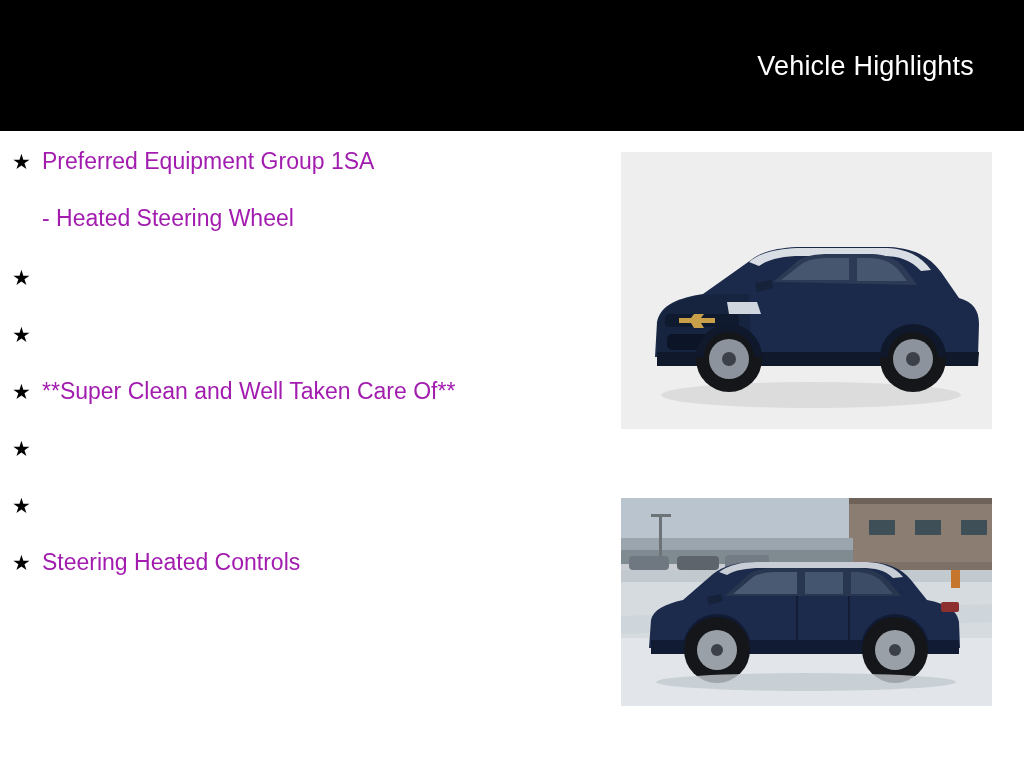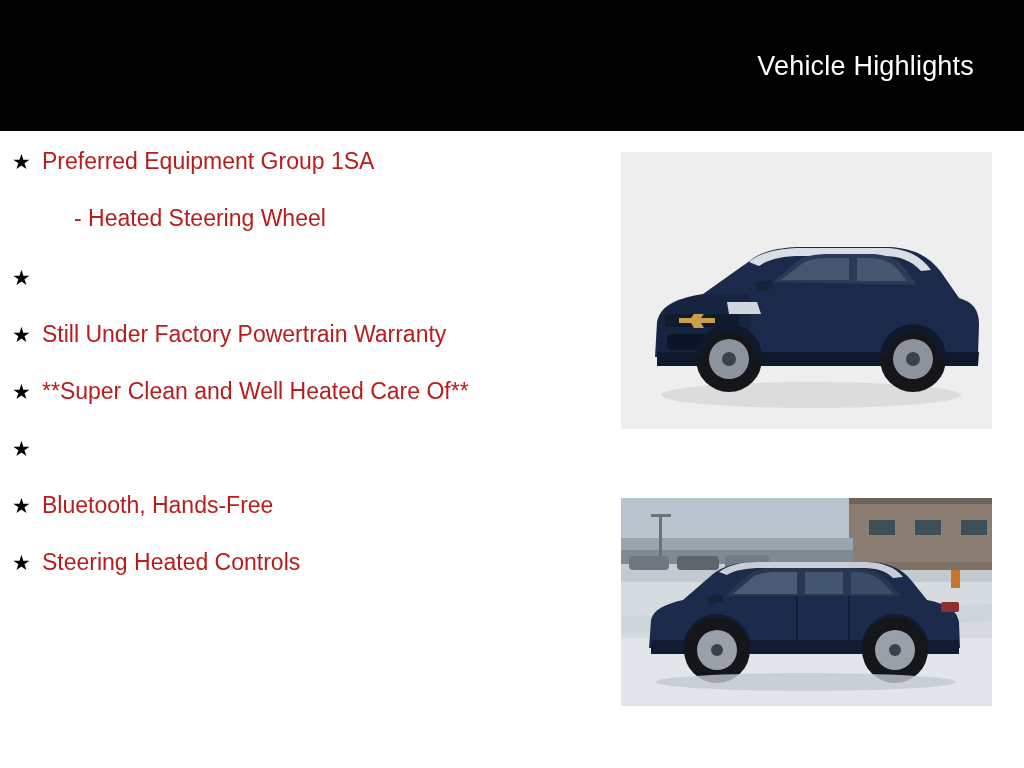--- a/index.html
+++ b/index.html
@@ -57,33 +57,32 @@
     width: 30px;
     flex: 0 0 30px;
     font-size: 21px;
     line-height: 33px;
     color: #000000;
     text-align: left;
   }
   .bullet-text {
     font-size: 23px;
     line-height: 33px;
-    color: #b91c1c;
+    color: #a21caf;
     max-width: 490px;
     text-align: right;
   }
   .bullet-row.sub {
     margin-bottom: 26px;
   }
   .bullet-row.sub .bullet-star {
     visibility: hidden;
   }
   .bullet-row.sub .bullet-text {
     padding-left: 0px;
-    margin-left: 32px;
   }
   
   .photo {
     position: absolute;
     overflow: hidden;
     background: #e9e9e9;
   }
   .photo-top {
     left: 621px;
     top: 152px;
@@ -120,35 +119,33 @@
       <span class="bullet-star">★</span>
       <span class="bullet-text">- Heated Steering Wheel</span>
     </div>
 
     <div class="bullet-row">
       <span class="bullet-star">★</span>
     </div>
 
     <div class="bullet-row">
       <span class="bullet-star">★</span>
-      <span class="bullet-text">Still Under Factory Powertrain Warranty</span>
-    </div>
-
-    <div class="bullet-row">
-      <span class="bullet-star">★</span>
-      <span class="bullet-text">**Super Clean and Well Heated Care Of**</span>
-    </div>
-
-    <div class="bullet-row">
-      <span class="bullet-star">★</span>
-    </div>
-
-    <div class="bullet-row">
-      <span class="bullet-star">★</span>
-      <span class="bullet-text">Bluetooth, Hands-Free</span>
+    </div>
+
+    <div class="bullet-row">
+      <span class="bullet-star">★</span>
+      <span class="bullet-text">**Super Clean and Well Taken Care Of**</span>
+    </div>
+
+    <div class="bullet-row">
+      <span class="bullet-star">★</span>
+    </div>
+
+    <div class="bullet-row">
+      <span class="bullet-star">★</span>
     </div>
 
     <div class="bullet-row">
       <span class="bullet-star">★</span>
       <span class="bullet-text">Steering Heated Controls</span>
     </div>
 
   </div>
 
   <div class="photo photo-top">

